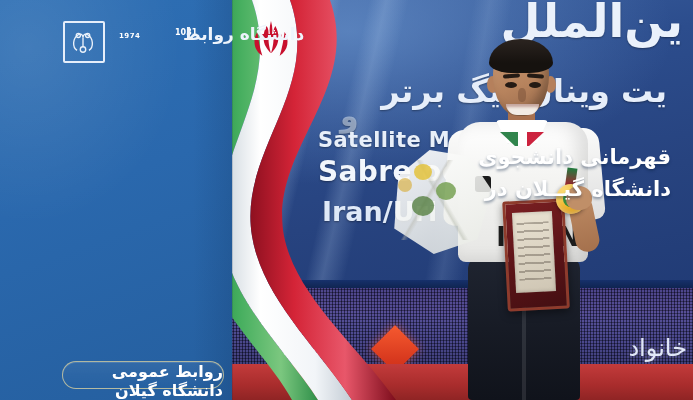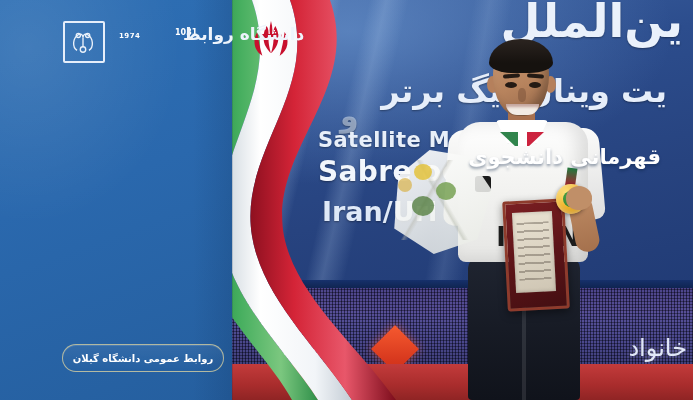--- a/index.html
+++ b/index.html
@@ -253,35 +253,35 @@
   #logo-fa{
     position:absolute;left:126px;top:6px;font-size:17px;color:#eef4fc;
     font-weight:bold;white-space:nowrap;direction:rtl;
   }
   #logo-year-fa{
     position:absolute;left:118px;top:10px;font-size:8px;color:#fff;font-weight:bold;
   }
 
   
   #headline{
-    position:absolute;right:32px;top:142px;width:196px;
+    position:absolute;right:22px;top:142px;width:196px;
     text-align:right;direction:rtl;
     color:#ffffff;font-weight:bold;font-size:21px;line-height:1.52;
     text-shadow:0 2px 3px rgba(10,35,70,.45);
     z-index:5;
   }
   #headline .ln{display:block;white-space:nowrap;}
 
   
   #pr-badge{
-    position:absolute;left:62px;top:344px;width:160px;height:26px;
+    position:absolute;left:62px;top:361px;width:160px;height:26px;
     border:1px solid rgba(224,213,160,.75);border-radius:14px;
     background:linear-gradient(180deg,rgba(255,255,255,.06),rgba(255,255,255,0));
-    display:flex;align-items:center;justify-content:center;
-    color:#ffffff;font-size:10px;font-weight:bold;direction:rtl;
+    display:flex;align-items:flex-start;justify-content:center;
+    color:#ffffff;font-size:16px;font-weight:bold;direction:rtl;
     box-shadow:inset 0 1px 0 rgba(255,255,255,.12);
     z-index:5;
   }
 </style>
 </head>
 <body>
 
 <div id="banner">
 
   <div id="photo">
@@ -405,19 +405,20 @@
           <circle cx="20" cy="30" r="3.2"></circle>
         </g>
       </svg>
     </div>
     <span id="logo-year-fa">1031</span>
     <span id="logo-fa">دانشگاه روابط</span>
   </div>
 
   <div id="headline">
     <span class="ln">قهرمانی دانشجوی</span>
+    <span class="ln">دانشگاه گیــلان در</span>
   </div>
 
   <div id="pr-badge">
     <span>روابط عمومی دانشگاه گیلان</span>
   </div>
 
 </div>
 
 </body></html>

